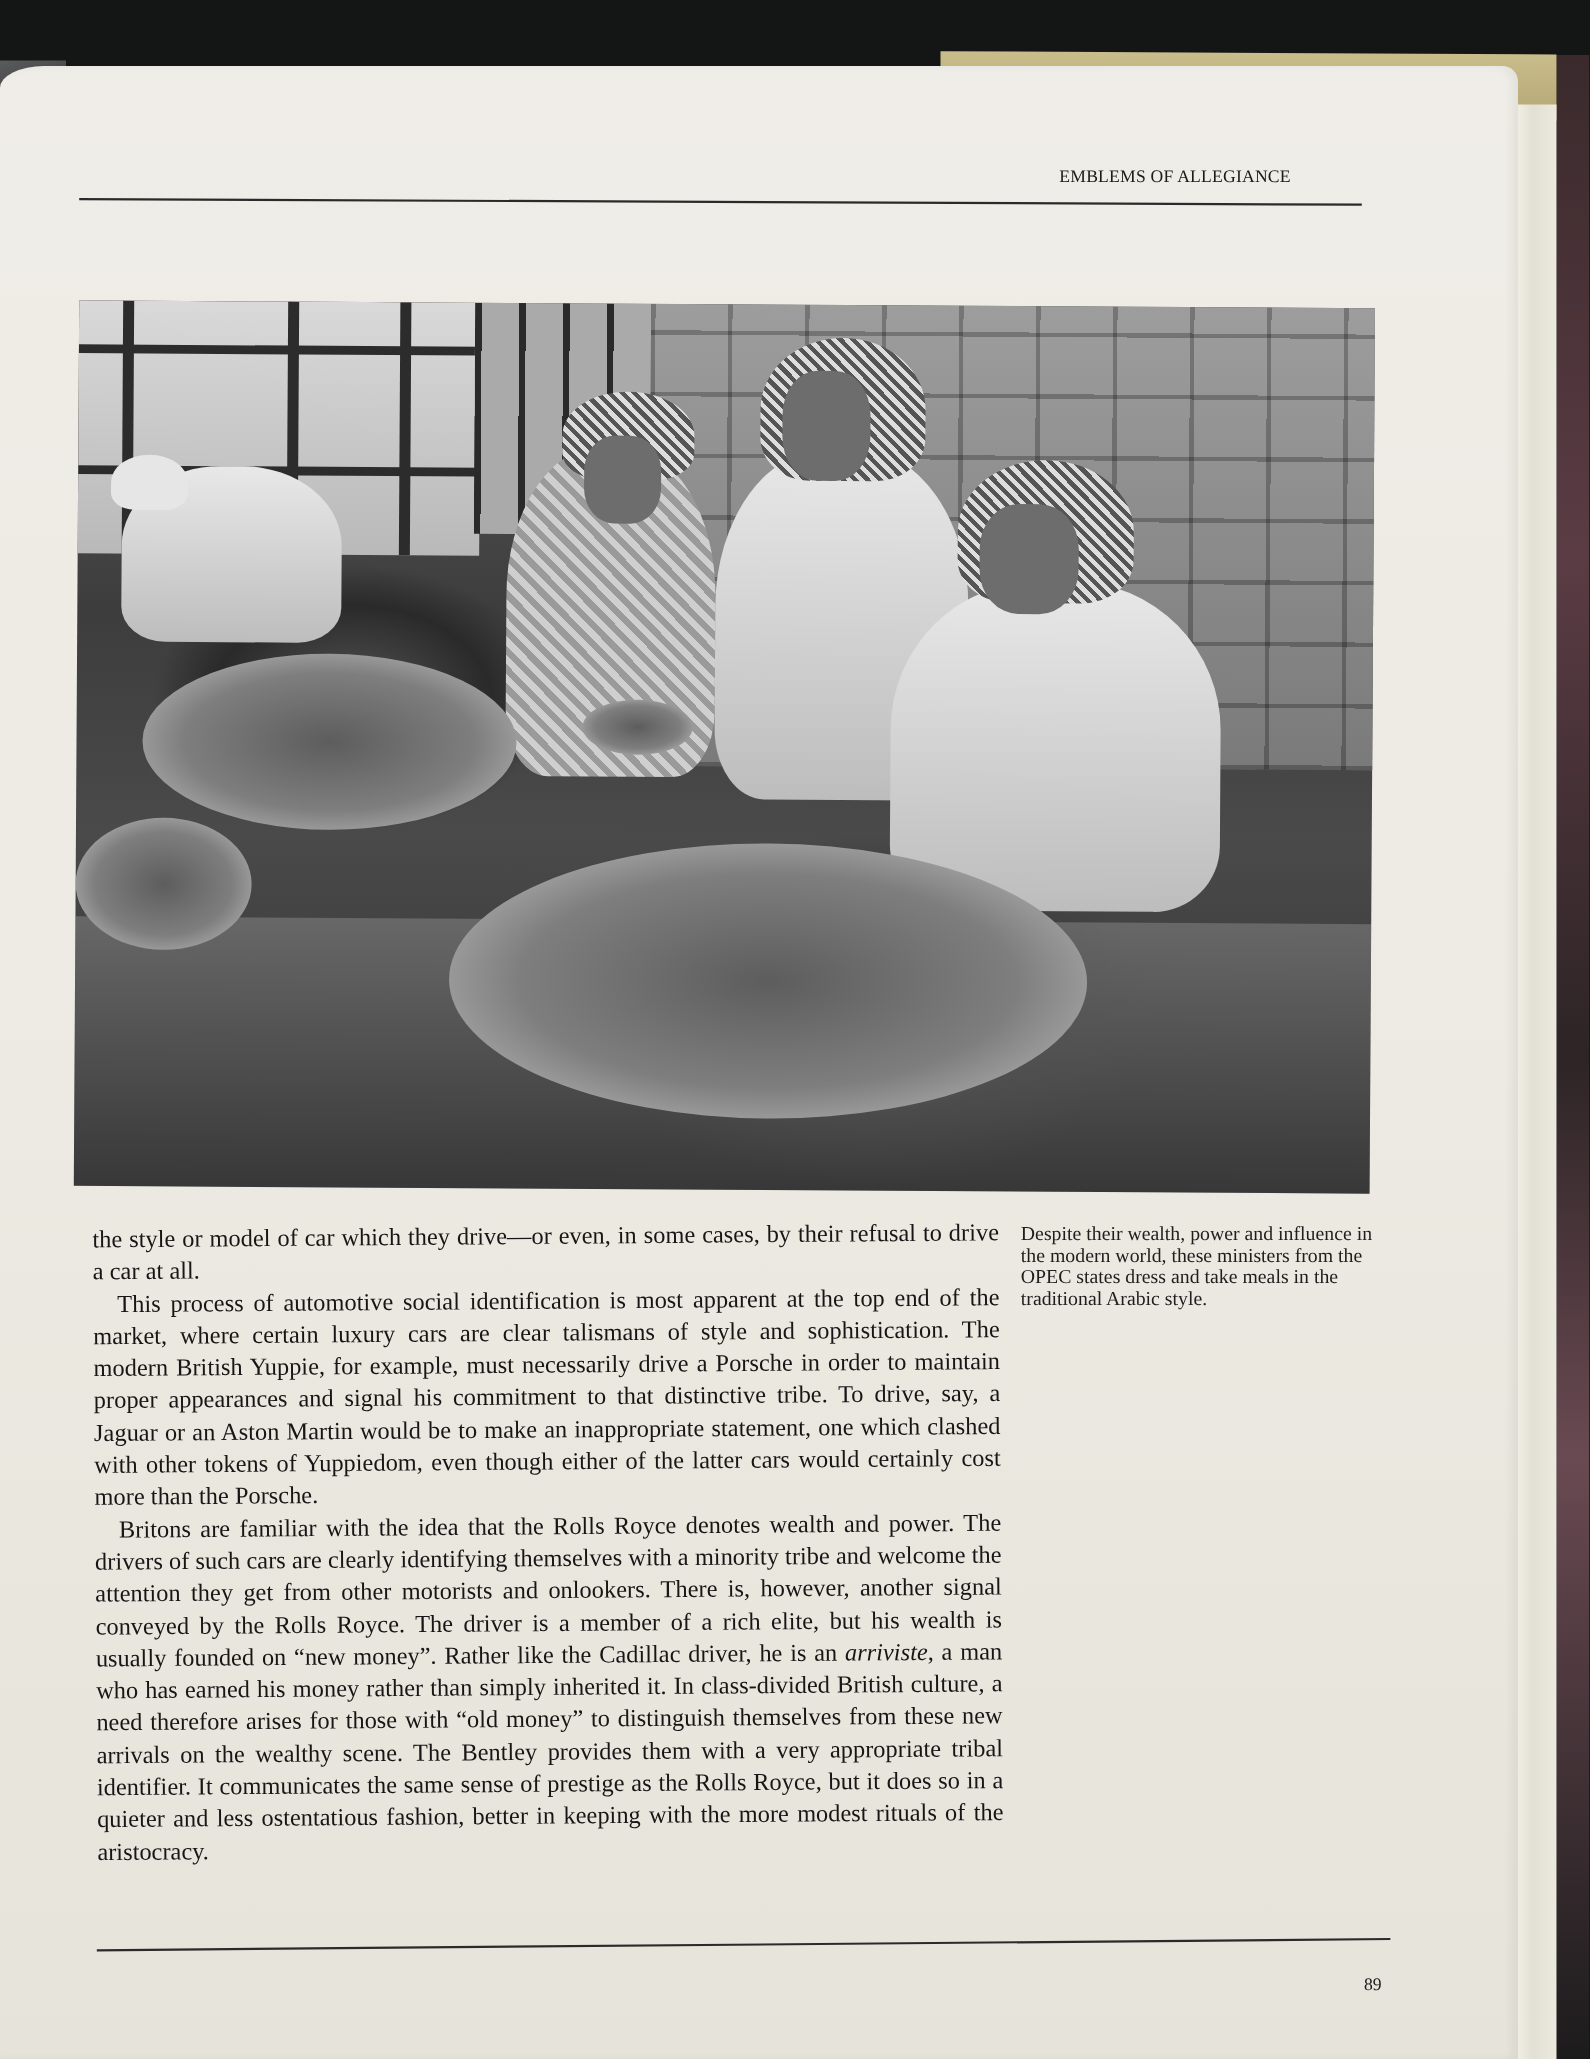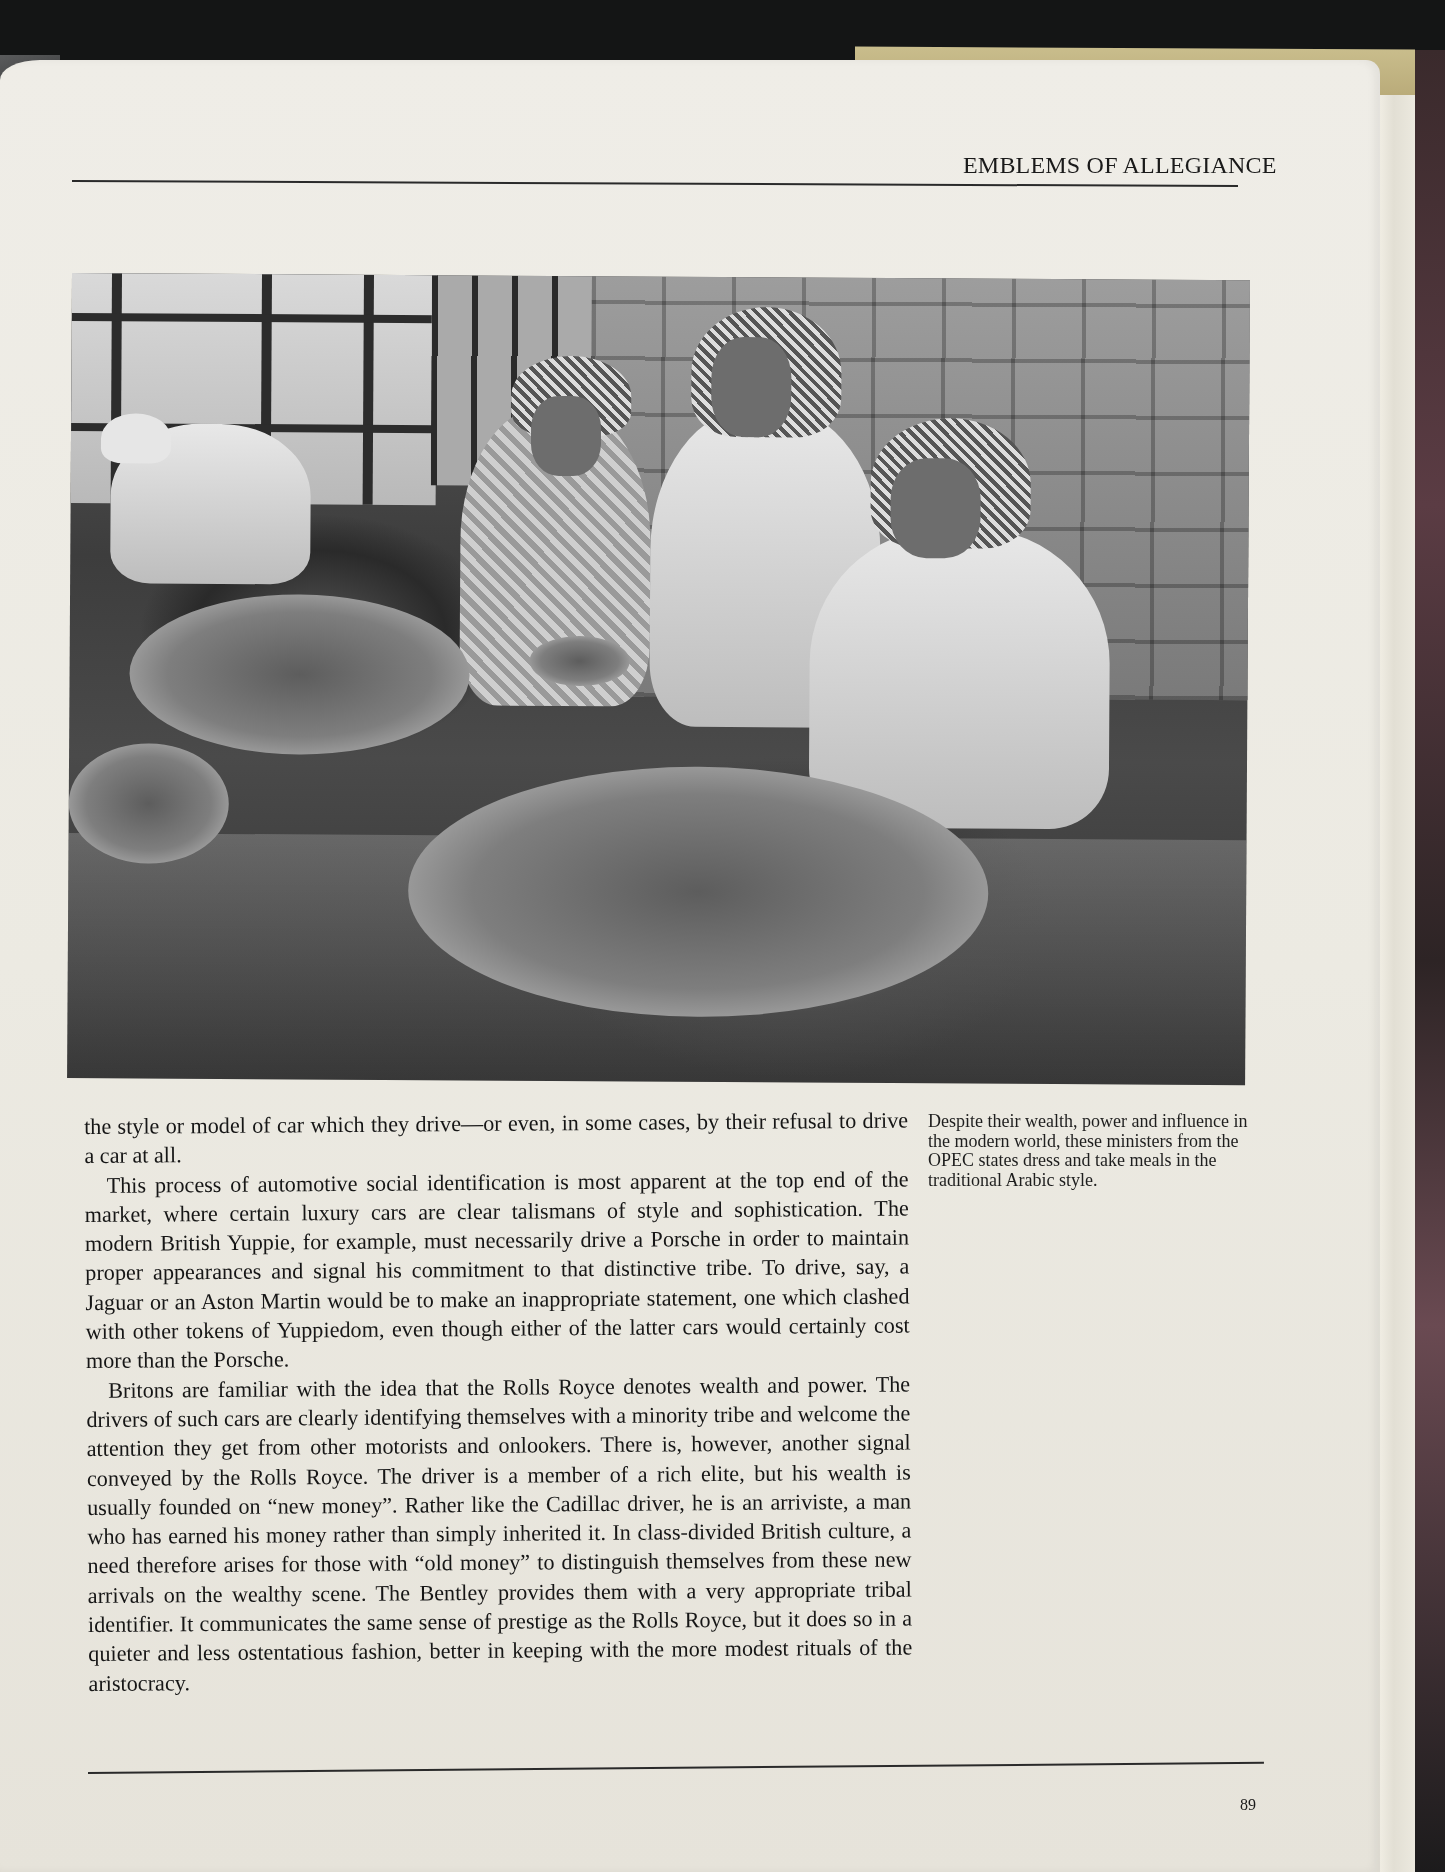--- a/index.html
+++ b/index.html
@@ -27,21 +27,21 @@
   }
   .page {
     position: absolute; left: 0; top: 60px; width: 1380px; height: 1812px;
     background: linear-gradient(180deg, #efede7 0%, #eceae2 50%, #e6e3da 100%);
     border-top-left-radius: 40px 20px;
     border-top-right-radius: 14px;
     box-shadow: inset -6px 0 8px rgba(0,0,0,0.05);
   }
   .running-head {
     position: absolute; left: 963px; top: 152px;
-    font-size: 24px; letter-spacing: 0.2px; color: #1a1a1a;
+    font-size: 16px; letter-spacing: 0.2px; color: #1a1a1a;
     font-family: "Liberation Serif", serif;
     text-align: center;
   }
   .rule-top {
     position: absolute; left: 72px; top: 180px; width: 1166px; height: 2px;
     background: #2a2a2a; transform: rotate(0.25deg); transform-origin: left center;
   }
   .photo {
     position: absolute; left: 72px; top: 273px; width: 1178px; height: 805px;
     transform: rotate(0.35deg); transform-origin: left top;
@@ -89,21 +89,21 @@
     background: linear-gradient(180deg, rgba(210,210,210,0.25), rgba(90,90,90,0.2));
   }
   .body-text {
     position: absolute; left: 84px; top: 1112px; width: 824px;
     font-size: 22.2px; line-height: 29.3px; color: #161616;
     text-align: justify;
     transform: rotate(-0.45deg); transform-origin: left top;
   }
   .body-text p { margin: 0; }
   .body-text p.indent { text-indent: 22px; }
-  .body-text .italic { }
+  .body-text .italic { font-style: italic; }
   .caption {
     position: absolute; left: 928px; top: 1112px; width: 325px;
     font-size: 18px; line-height: 19.5px; color: #1e1e1e;
   }
   .rule-bottom {
     position: absolute; left: 88px; top: 1772px; width: 1176px; height: 2px;
     background: #2a2a2a; transform: rotate(-0.5deg); transform-origin: left center;
   }
   .page-number {
     position: absolute; left: 1240px; top: 1796px;

